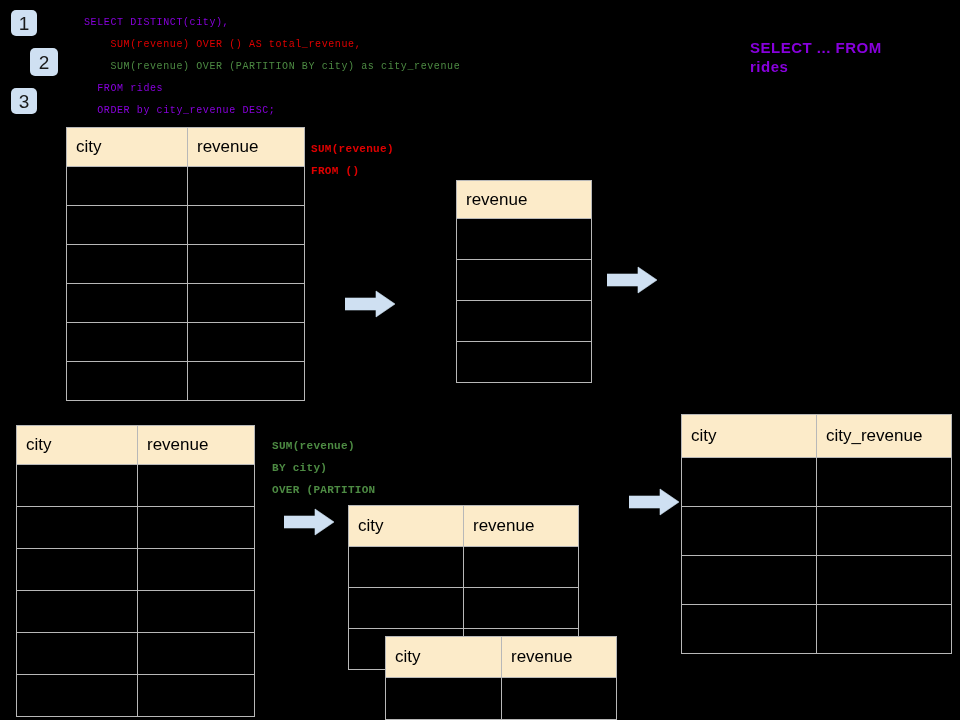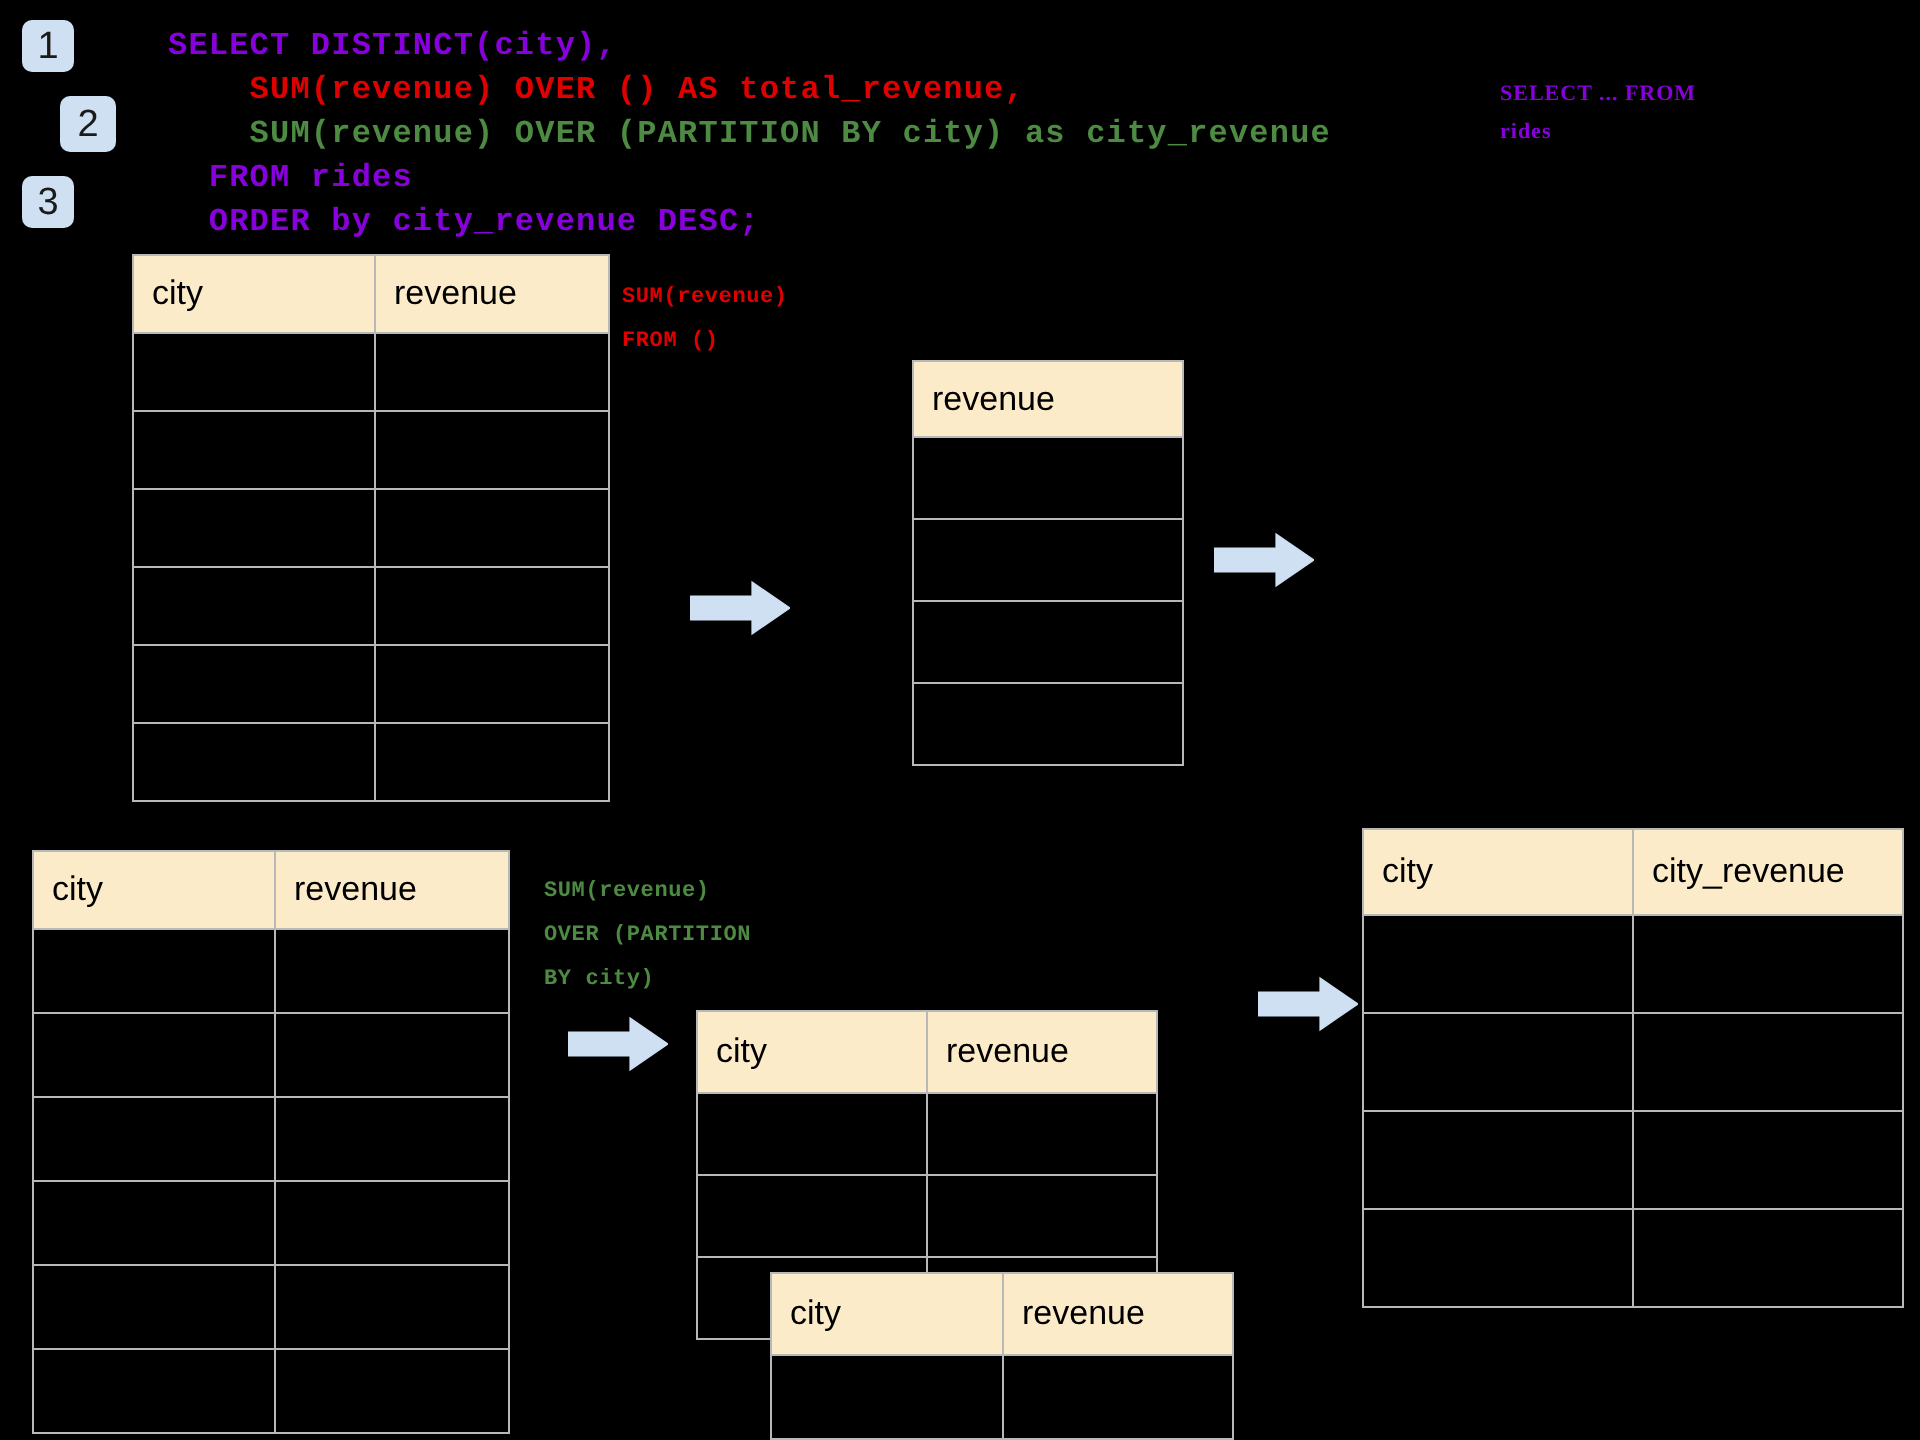--- a/index.html
+++ b/index.html
@@ -27,34 +27,34 @@
     display: flex;
     align-items: center;
     justify-content: center;
     border-radius: 5px;
   }
 
   
   .sql-code {
     position: absolute;
     font-family: "Liberation Mono", monospace;
-    font-weight: bold;
-    font-size: 16px;
+    font-weight: normal;
+    font-size: 10px;
     letter-spacing: 0.6px;
     white-space: pre;
     line-height: 22px;
   }
   .sql-line { white-space: pre; }
 
   
   .side-note {
     position: absolute;
-    font-family: Liberation Serif, serif;
+    font-family: Liberation Sans, sans-serif;
     font-weight: bold;
-    font-size: 11px;
+    font-size: 15px;
     line-height: 19px;
     letter-spacing: 0.5px;
     white-space: pre;
   }
 
   
   .annot {
     position: absolute;
     font-family: "Liberation Mono", monospace;
     font-weight: bold;
@@ -92,21 +92,21 @@
   }
 </style>
 </head>
 <body>
 
 <div id="stage">
 
 <div class="sql-code" style="left: 84px; top: 12px;"><div class="sql-line" style="color: rgb(136, 0, 221);">SELECT DISTINCT(city),</div><div class="sql-line" style="color: rgb(224, 0, 0);">    SUM(revenue) OVER () AS total_revenue,</div><div class="sql-line" style="color: rgb(77, 139, 67);">    SUM(revenue) OVER (PARTITION BY city) as city_revenue</div><div class="sql-line" style="color: rgb(136, 0, 221);">  FROM rides</div><div class="sql-line" style="color: rgb(136, 0, 221);">  ORDER by city_revenue DESC;</div></div>
     <div class="side-note" style="left: 750px; top: 38px; color: rgb(136, 0, 221);"><div>SELECT ... FROM</div><div>rides</div></div>
     <div class="annot" style="left: 311px; top: 138px; color: rgb(224, 0, 0);"><div>SUM(revenue)</div><div>FROM ()</div></div>
-    <div class="annot" style="left: 272px; top: 435px; color: rgb(77, 139, 67);"><div>SUM(revenue)</div><div>OVER (PARTITION</div><div>BY city)</div></div>
+    <div class="annot" style="left: 272px; top: 435px; color: rgb(77, 139, 67);"><div>SUM(revenue)</div><div>BY city)</div><div>OVER (PARTITION</div></div>
     <table class="tbl" style="left: 66px; top: 127px; width: 238px;">
       <colgroup>
         <col style="width: 121px;">
         <col style="width: 117px;">
       </colgroup>
       <tbody>
         <tr style="height: 38px;">
           <td class="hdr" style="height: 38px;">city</td>
           <td class="hdr" style="height: 38px;">revenue</td>
         </tr>

